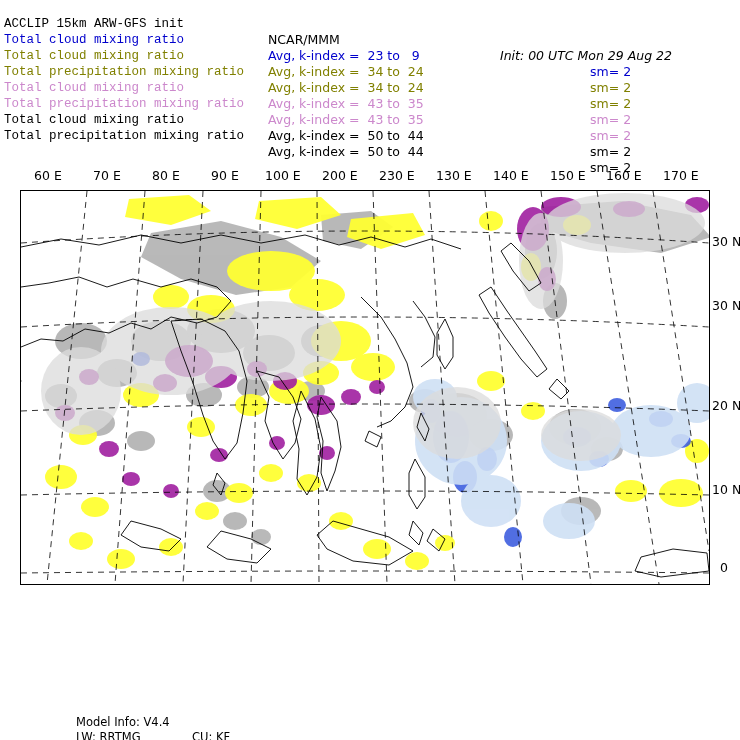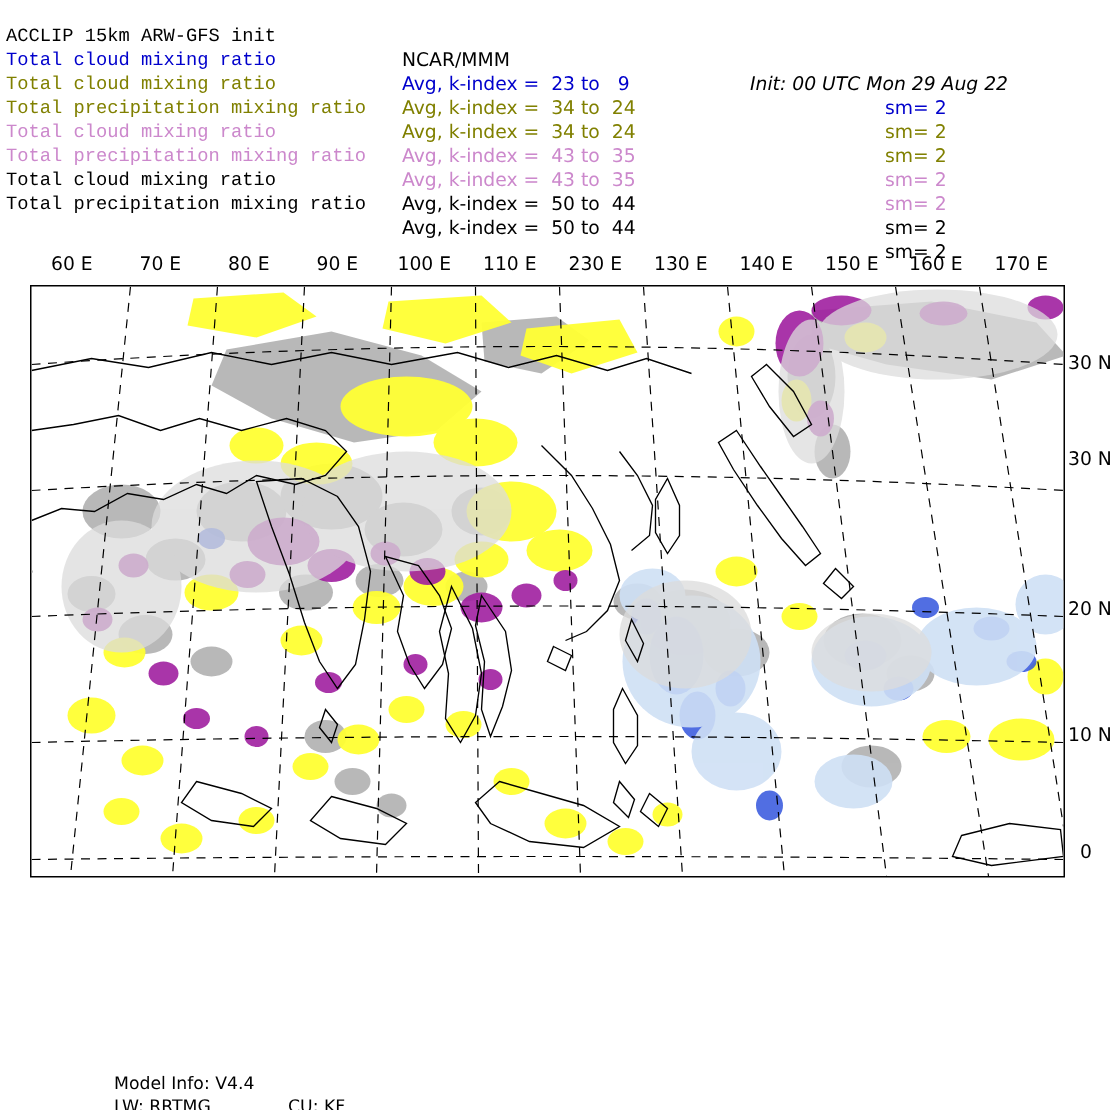--- a/index.html
+++ b/index.html
@@ -100,21 +100,21 @@
     <span class="c3b">sm= 2</span>
   </div>
 </div>
 
 <div class="axis-top">
   <span style="left:14px">60 E</span>
   <span style="left:73px">70 E</span>
   <span style="left:132px">80 E</span>
   <span style="left:191px">90 E</span>
   <span style="left:245px">100 E</span>
-  <span style="left:302px">110 E</span>
+  <span style="left:302px">200 E</span>
   <span style="left:359px">230 E</span>
   <span style="left:416px">130 E</span>
   <span style="left:473px">140 E</span>
   <span style="left:530px">150 E</span>
   <span style="left:586px">160 E</span>
   <span style="left:643px">170 E</span>
 </div>
 
 <div class="axis-right">
   <span style="top:44px">30 N</span>

